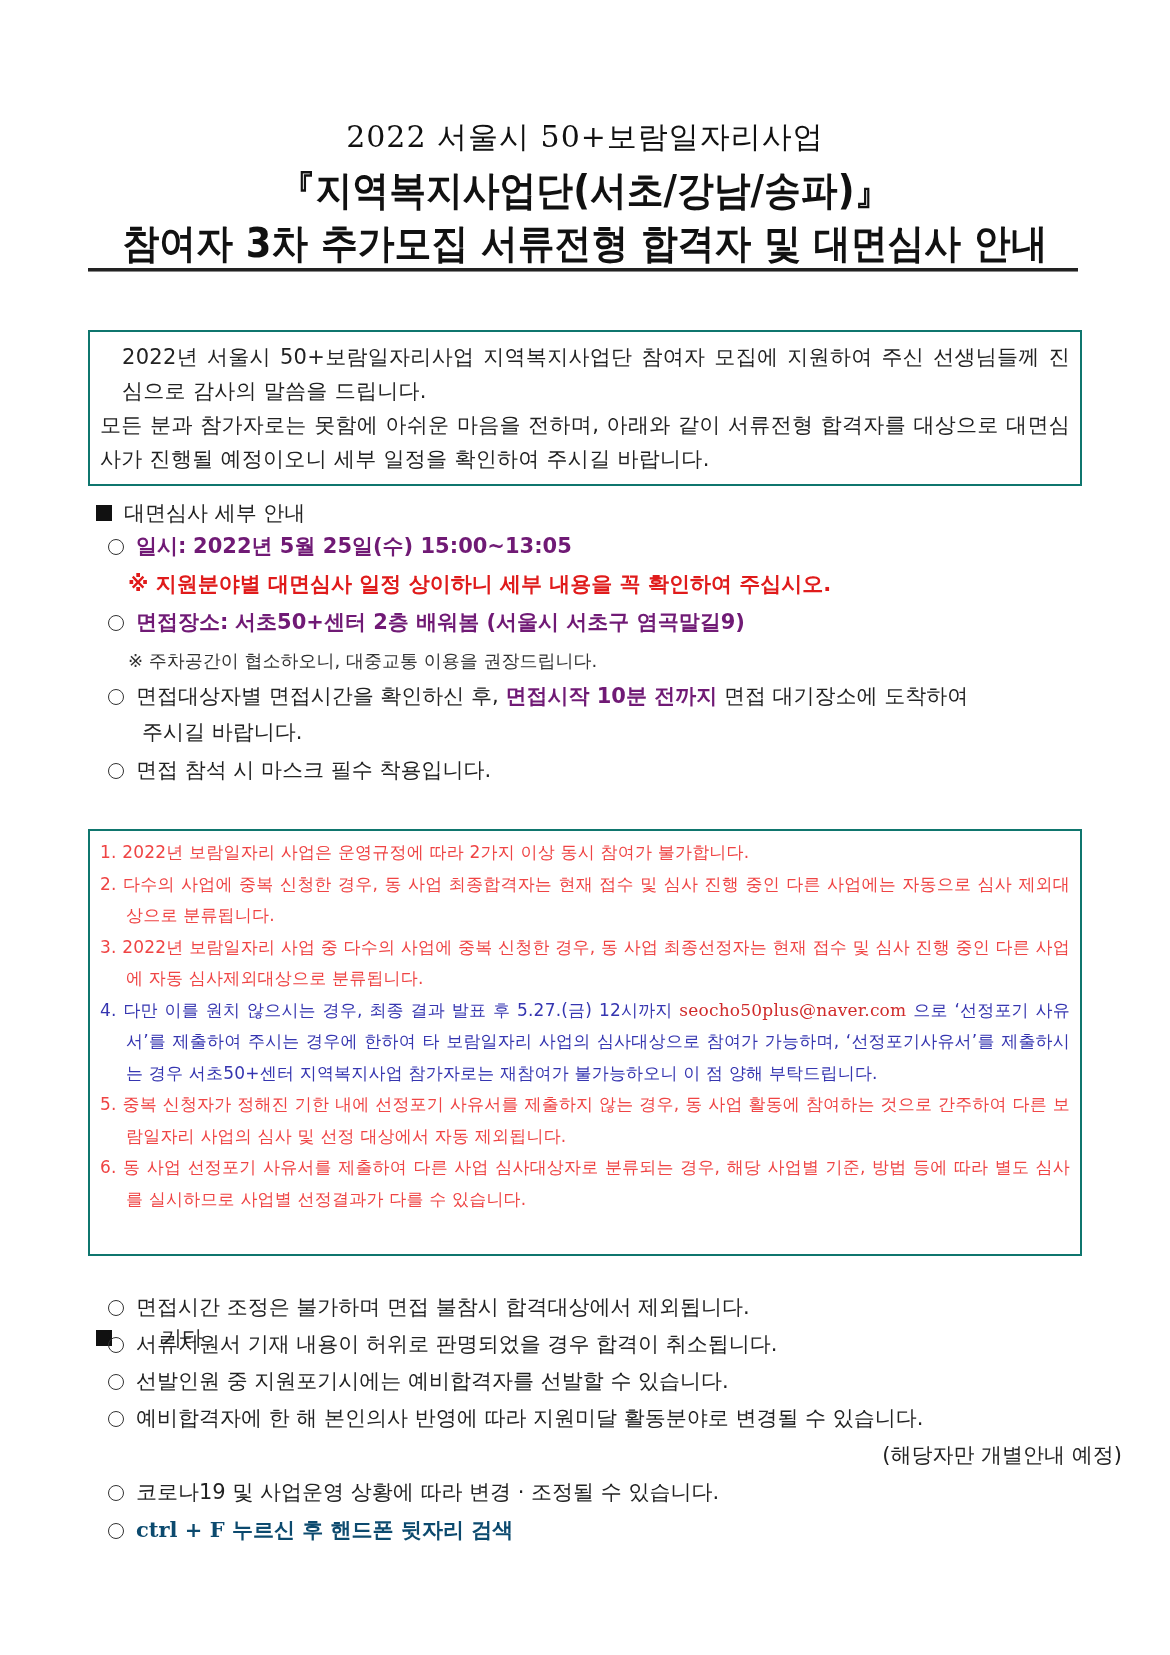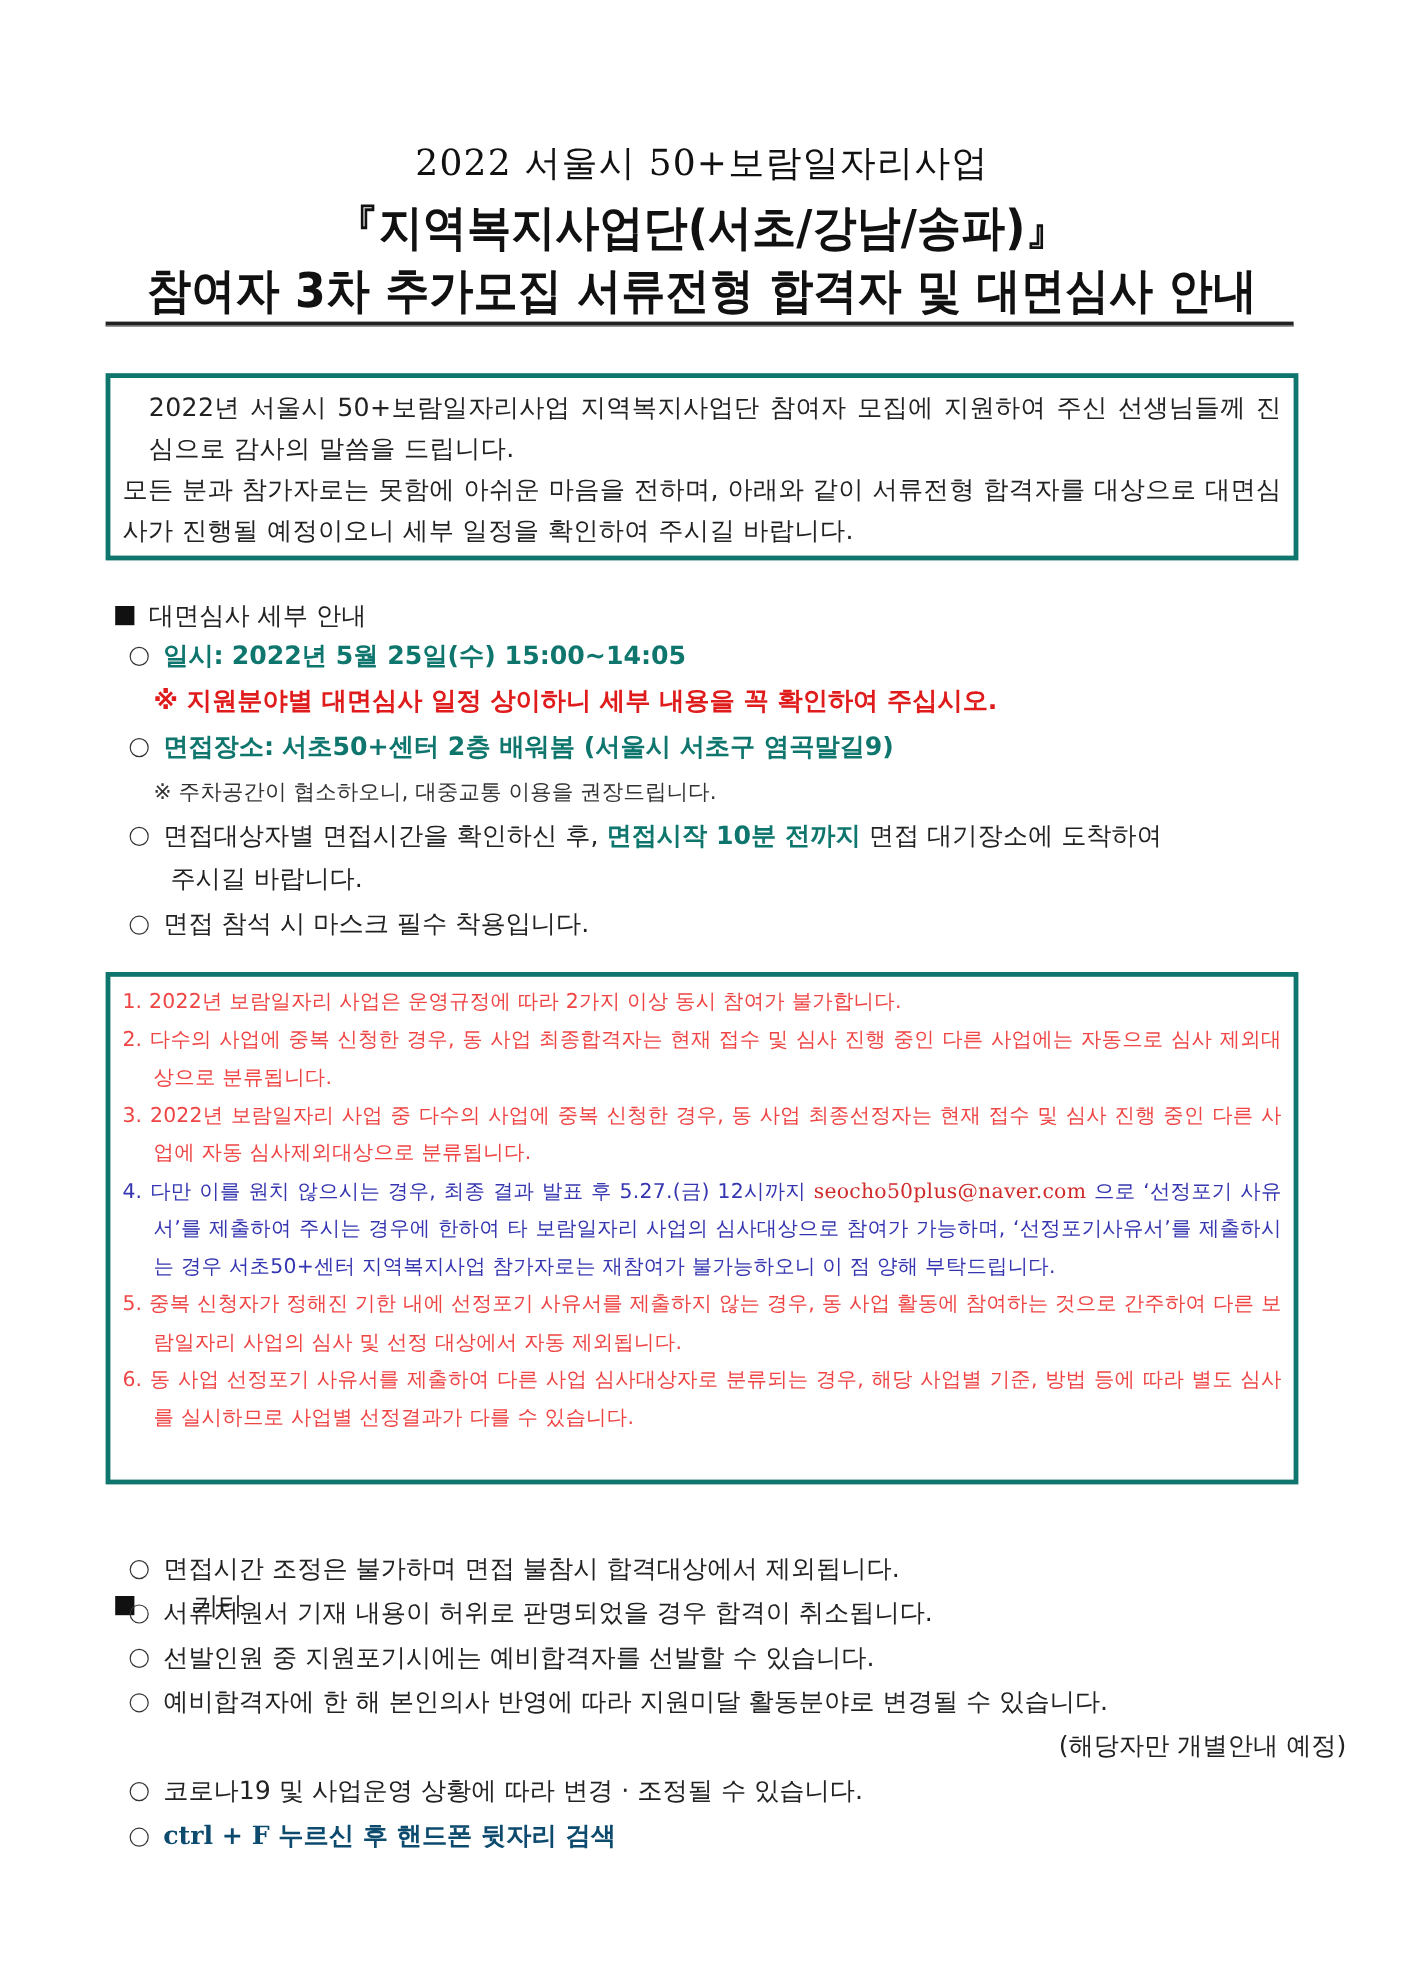--- a/index.html
+++ b/index.html
@@ -7,31 +7,31 @@
   .page { position: absolute; left: 0; top: 0; width: 1170px; height: 1202px; }
 
   .title1 { position: absolute; left: 0; width: 1170px; top: 117px; text-align: center;
     font-family: "DejaVu Serif", "Liberation Serif", serif; font-size: 30px; line-height: 40px; letter-spacing: 1px; color: #111; }
   .title2 { position: absolute; left: 0; width: 1170px; top: 165px; text-align: center;
     font-family: "DejaVu Sans", "Liberation Sans", sans-serif; font-size: 40px; font-weight: bold; line-height: 50px; transform: scaleX(0.92); color: #111; }
   .title3 { position: absolute; left: 0; width: 1170px; top: 218px; text-align: center;
     font-family: "DejaVu Sans", "Liberation Sans", sans-serif; font-size: 40px; font-weight: bold; line-height: 50px; transform: scaleX(0.92); color: #111; }
   .title-rule { position: absolute; left: 88px; width: 990px; top: 268px; height: 3px; background: #222; border-bottom: 1px solid #888; }
 
-  .box { position: absolute; border: 4px solid #0f766e; box-sizing: border-box; }
+  .box { position: absolute; border: 2px solid #0f766e; box-sizing: border-box; margin-top: 19px; }
   .intro-box { left: 88px; top: 311px; width: 994px; height: 156px; padding: 8px 10px; }
   .intro-box p { margin: 0; font-family: "DejaVu Sans", "Liberation Sans", sans-serif; font-size: 21px; line-height: 34px; color: #222; text-align: justify; letter-spacing: 0.3px; }
   .indent { padding-left: 22px; }
 
   .section-head { position: absolute; left: 96px; font-family: "DejaVu Sans", "Liberation Sans", sans-serif; font-size: 21px; line-height: 30px; color: #222; display: flex; align-items: center; }
   .sq { display: inline-block; width: 16px; height: 16px; background: #111; margin-right: 12px; }
 
   .item { position: absolute; left: 108px; width: 980px; font-family: "DejaVu Sans", "Liberation Sans", sans-serif; font-size: 21px; line-height: 37px; color: #222; }
   .circ { display: inline-block; width: 16px; height: 16px; border: 1.5px solid #333; border-radius: 50%; margin-right: 12px; vertical-align: -2px; box-sizing: border-box; }
-  .b { font-weight: bold; color: #0f766e; text-align: right; }
+  .b { font-weight: bold; color: #701a75; text-align: right; }
   .red { color: #e01b1b; font-weight: bold; }
   .note { font-size: 18px; color: #333; }
   .cont { padding-left: 34px; }
 
   .notice-box { left: 88px; top: 810px; width: 994px; height: 427px; padding: 6px 10px; }
   .notice-box ol { list-style: none; margin: 0; padding: 0; }
   .notice-box li { font-family: "DejaVu Sans", "Liberation Sans", sans-serif; font-size: 17px; line-height: 31.5px; color: #ef4444; padding-left: 26px; text-indent: -26px; text-align: justify; letter-spacing: 0.2px; }
   .notice-box li.blue { color: #3535b0; }
   .email { color: #d02a2a; font-family: "DejaVu Serif", "Liberation Serif", serif; }
   .navy { color: #0c4a6e; font-weight: bold; }
@@ -51,21 +51,21 @@
     <p class="indent">2022년 서울시 50+보람일자리사업 지역복지사업단 참여자 모집에 지원하여 주신 선생님들께 진심으로 감사의 말씀을 드립니다.</p>
     <p>모든 분과 참가자로는 못함에 아쉬운 마음을 전하며, 아래와 같이 서류전형 합격자를 대상으로 대면심사가 진행될 예정이오니 세부 일정을 확인하여 주시길 바랍니다.</p>
   </div>
 
   <div class="section-head" style="top:498px;">
     <span class="sq"></span>
     <span>대면심사 세부 안내</span>
   </div>
 
   <div class="item" style="top:528px;">
-    <span class="circ"></span><span class="b">일시:</span> <span class="b">2022년 5월 25일(수) 15:00~14:05</span>
+    <span class="circ"></span><span class="b">일시:</span> <span class="b">2022년 5월 25일(수) 15:00~13:05</span>
   </div>
   <div class="item" style="top:566px; left:128px;">
     <span class="red">※ 지원분야별 대면심사 일정 상이하니 세부 내용을 꼭 확인하여 주십시오.</span>
   </div>
 
   <div class="item" style="top:604px;">
     <span class="circ"></span><span class="b">면접장소:</span> <span class="b">서초50+센터 2층 배워봄 (서울시 서초구 염곡말길9)</span>
   </div>
   <div class="item note" style="top:642px; left:128px;">※ 주차공간이 협소하오니, 대중교통 이용을 권장드립니다.</div>
 

